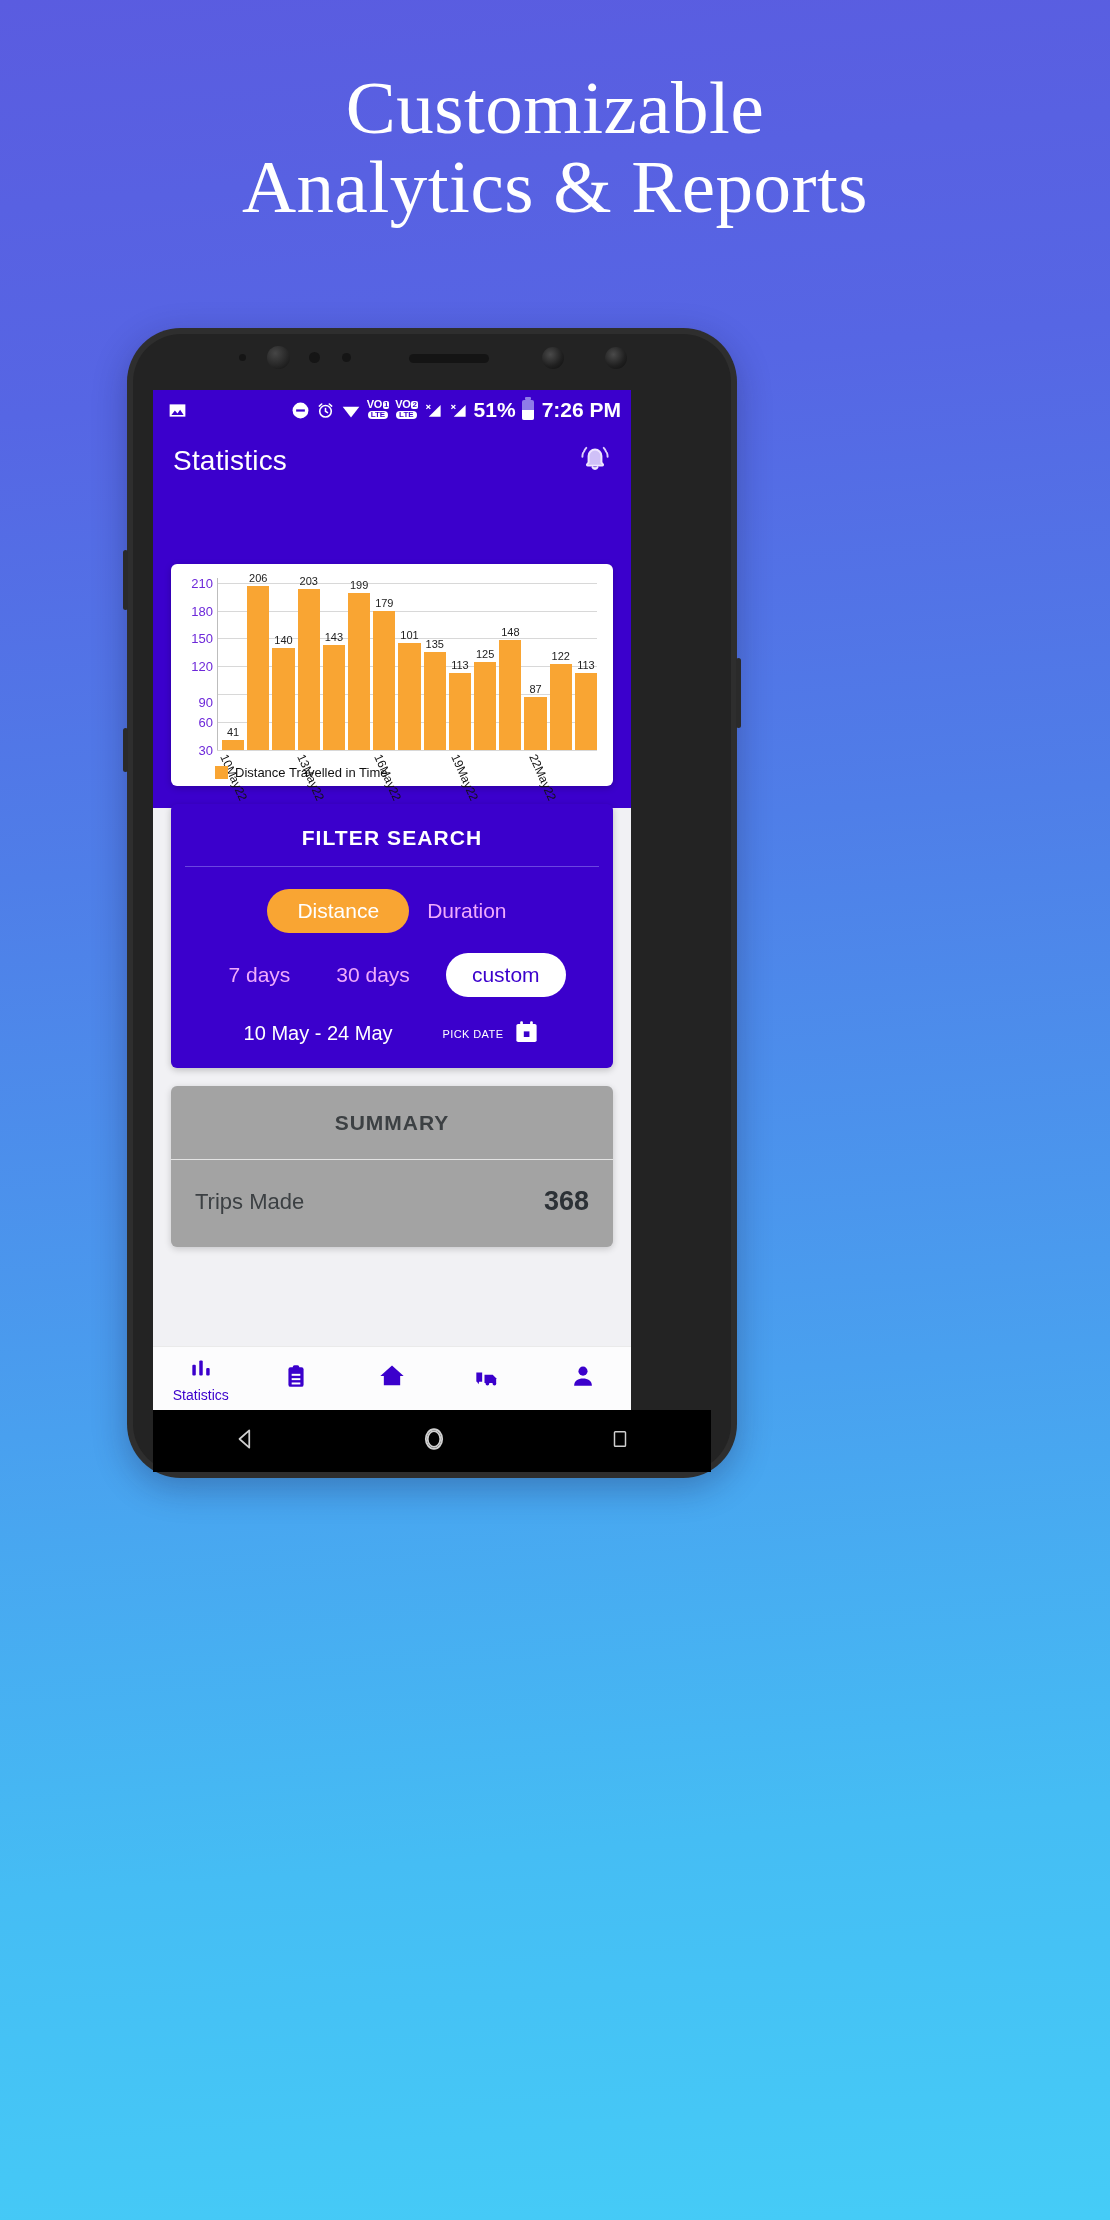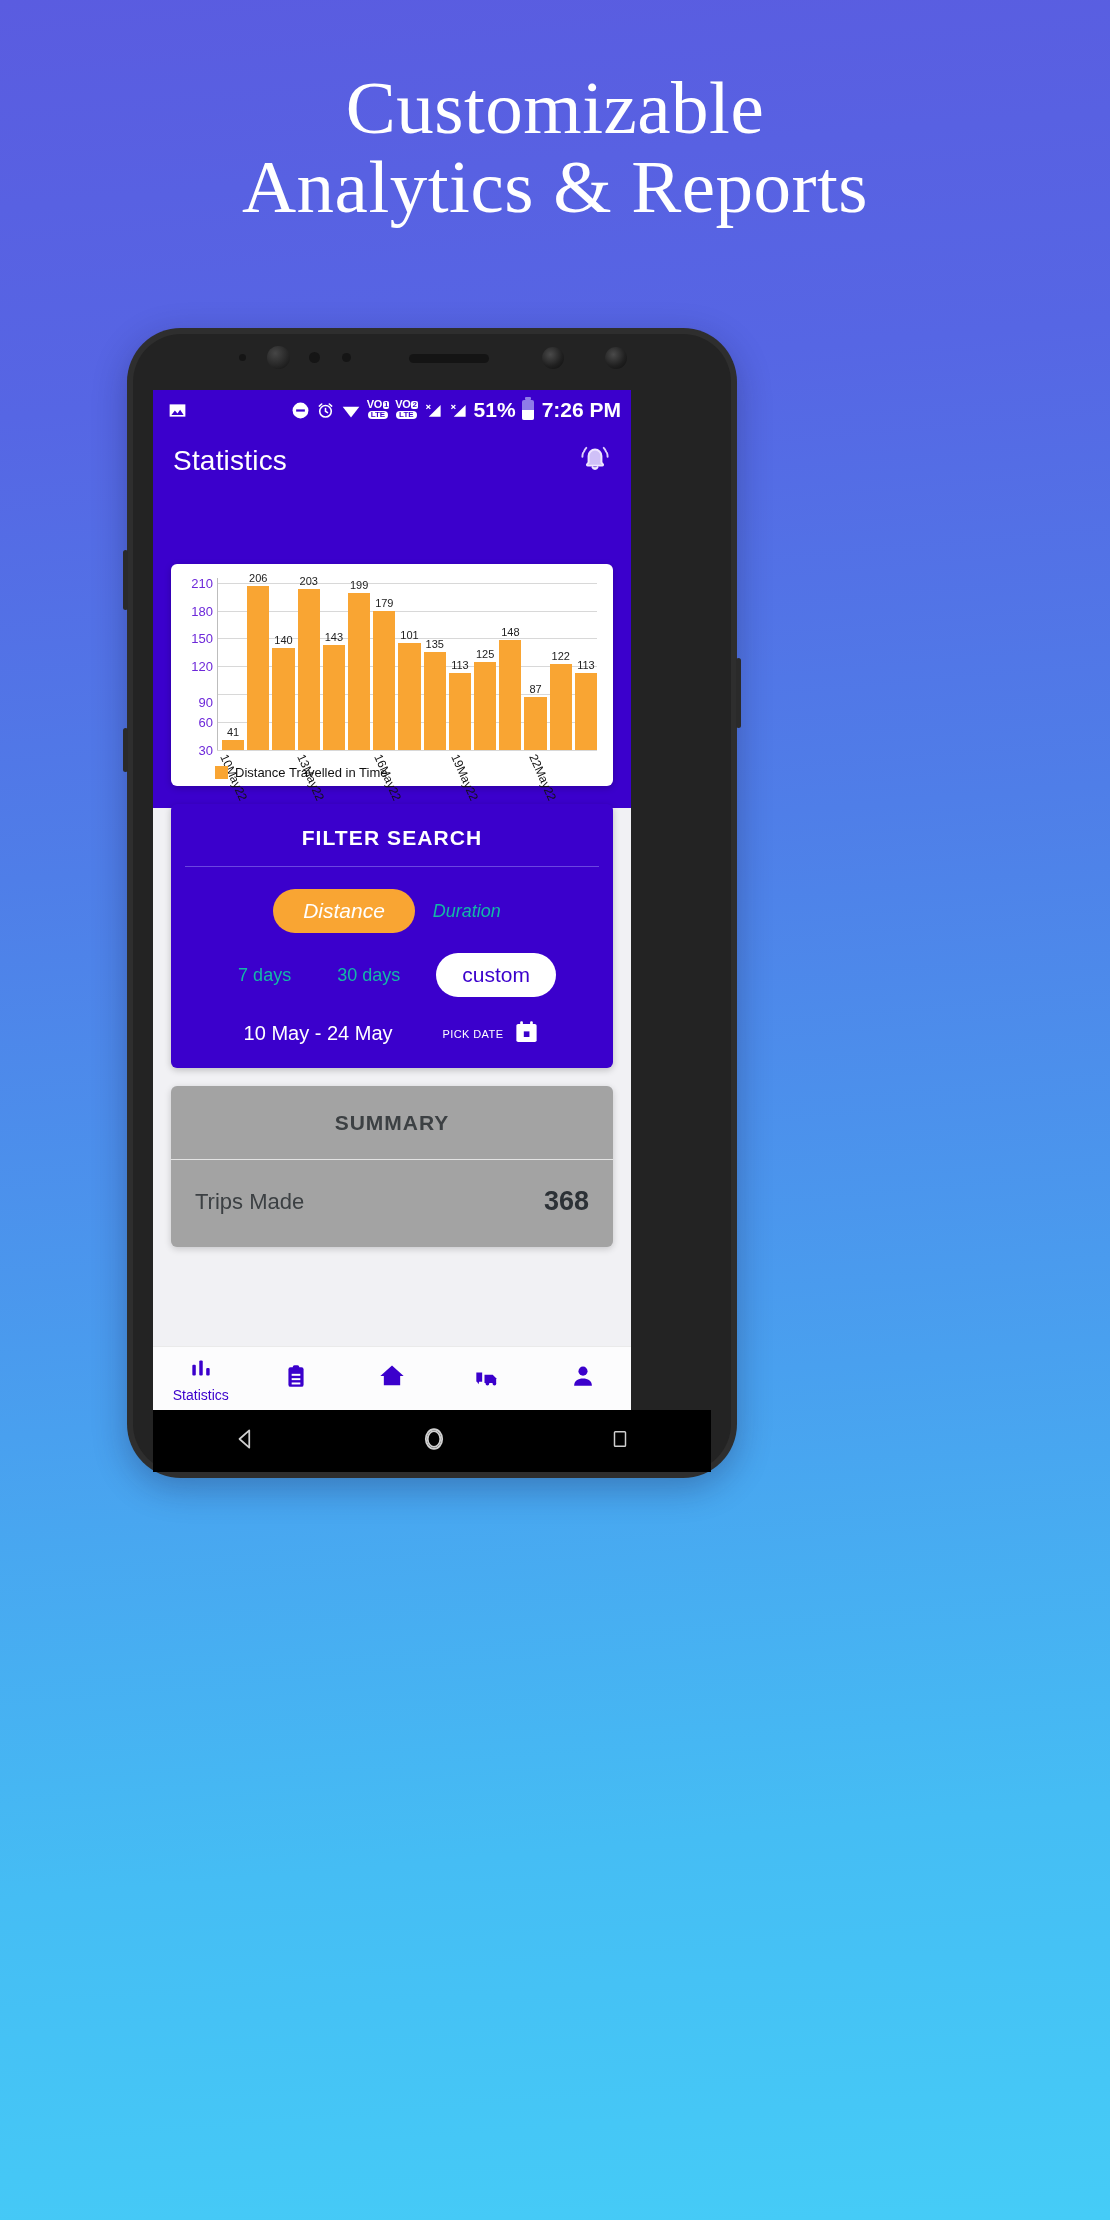--- a/index.html
+++ b/index.html
@@ -125,26 +125,26 @@
   
   .filter-card{
     margin:18px 18px 0; background:#3b00cc; border-radius:6px;
     box-shadow:0 2px 7px rgba(0,0,0,.22); color:#fff; padding-bottom:20px;
   }
   .filter-title{
     text-align:center; font-size:21px; font-weight:700; letter-spacing:1.1px;
     padding:22px 0 16px;
   }
   .filter-div{ height:1px; background:#6b46e0; margin:0 14px; }
-  .seg-row{ display:flex; justify-content:center; align-items:center; gap:8px; padding:22px 0 4px;font-style:italic; }
+  .seg-row{ display:flex; justify-content:center; align-items:center; gap:8px; padding:22px 0 4px; }
   .pill{
     padding:10px 30px; border-radius:26px; font-size:21px;
   }
   .pill-orange{ background:#f9a533; color:#fff; }
-  .pill-plain{ color:#14b8a6; padding:10px 10px; font-size:18px; }
+  .pill-plain{ color:#f0abfc; padding:10px 10px; font-size:21px; }
   .pill-white{ background:#fff; color:#3b00cc; padding:10px 26px; border-radius:26px; font-size:21px;}
   .days-row{ display:flex; justify-content:center; align-items:center; gap:26px; padding:16px 0 4px;}
   .date-row{ display:flex; align-items:center; justify-content:center; gap:50px; padding:18px 0 0; }
   .date-range{ font-size:20px; font-weight:400; }
   .pick-date{ display:flex; align-items:center; gap:10px; font-size:11px; letter-spacing:.4px;}
 
   
   .summary-card{
     margin:18px 18px 0; background:#a3a3a3; border-radius:6px;
     box-shadow:0 2px 7px rgba(0,0,0,.18); overflow:hidden;

